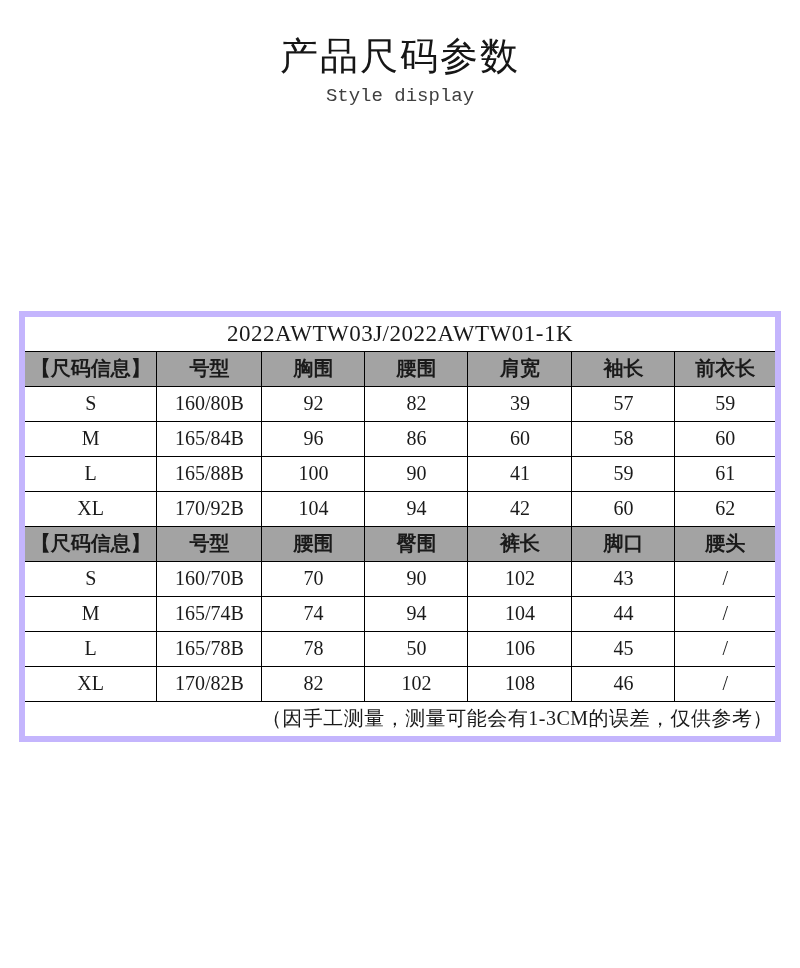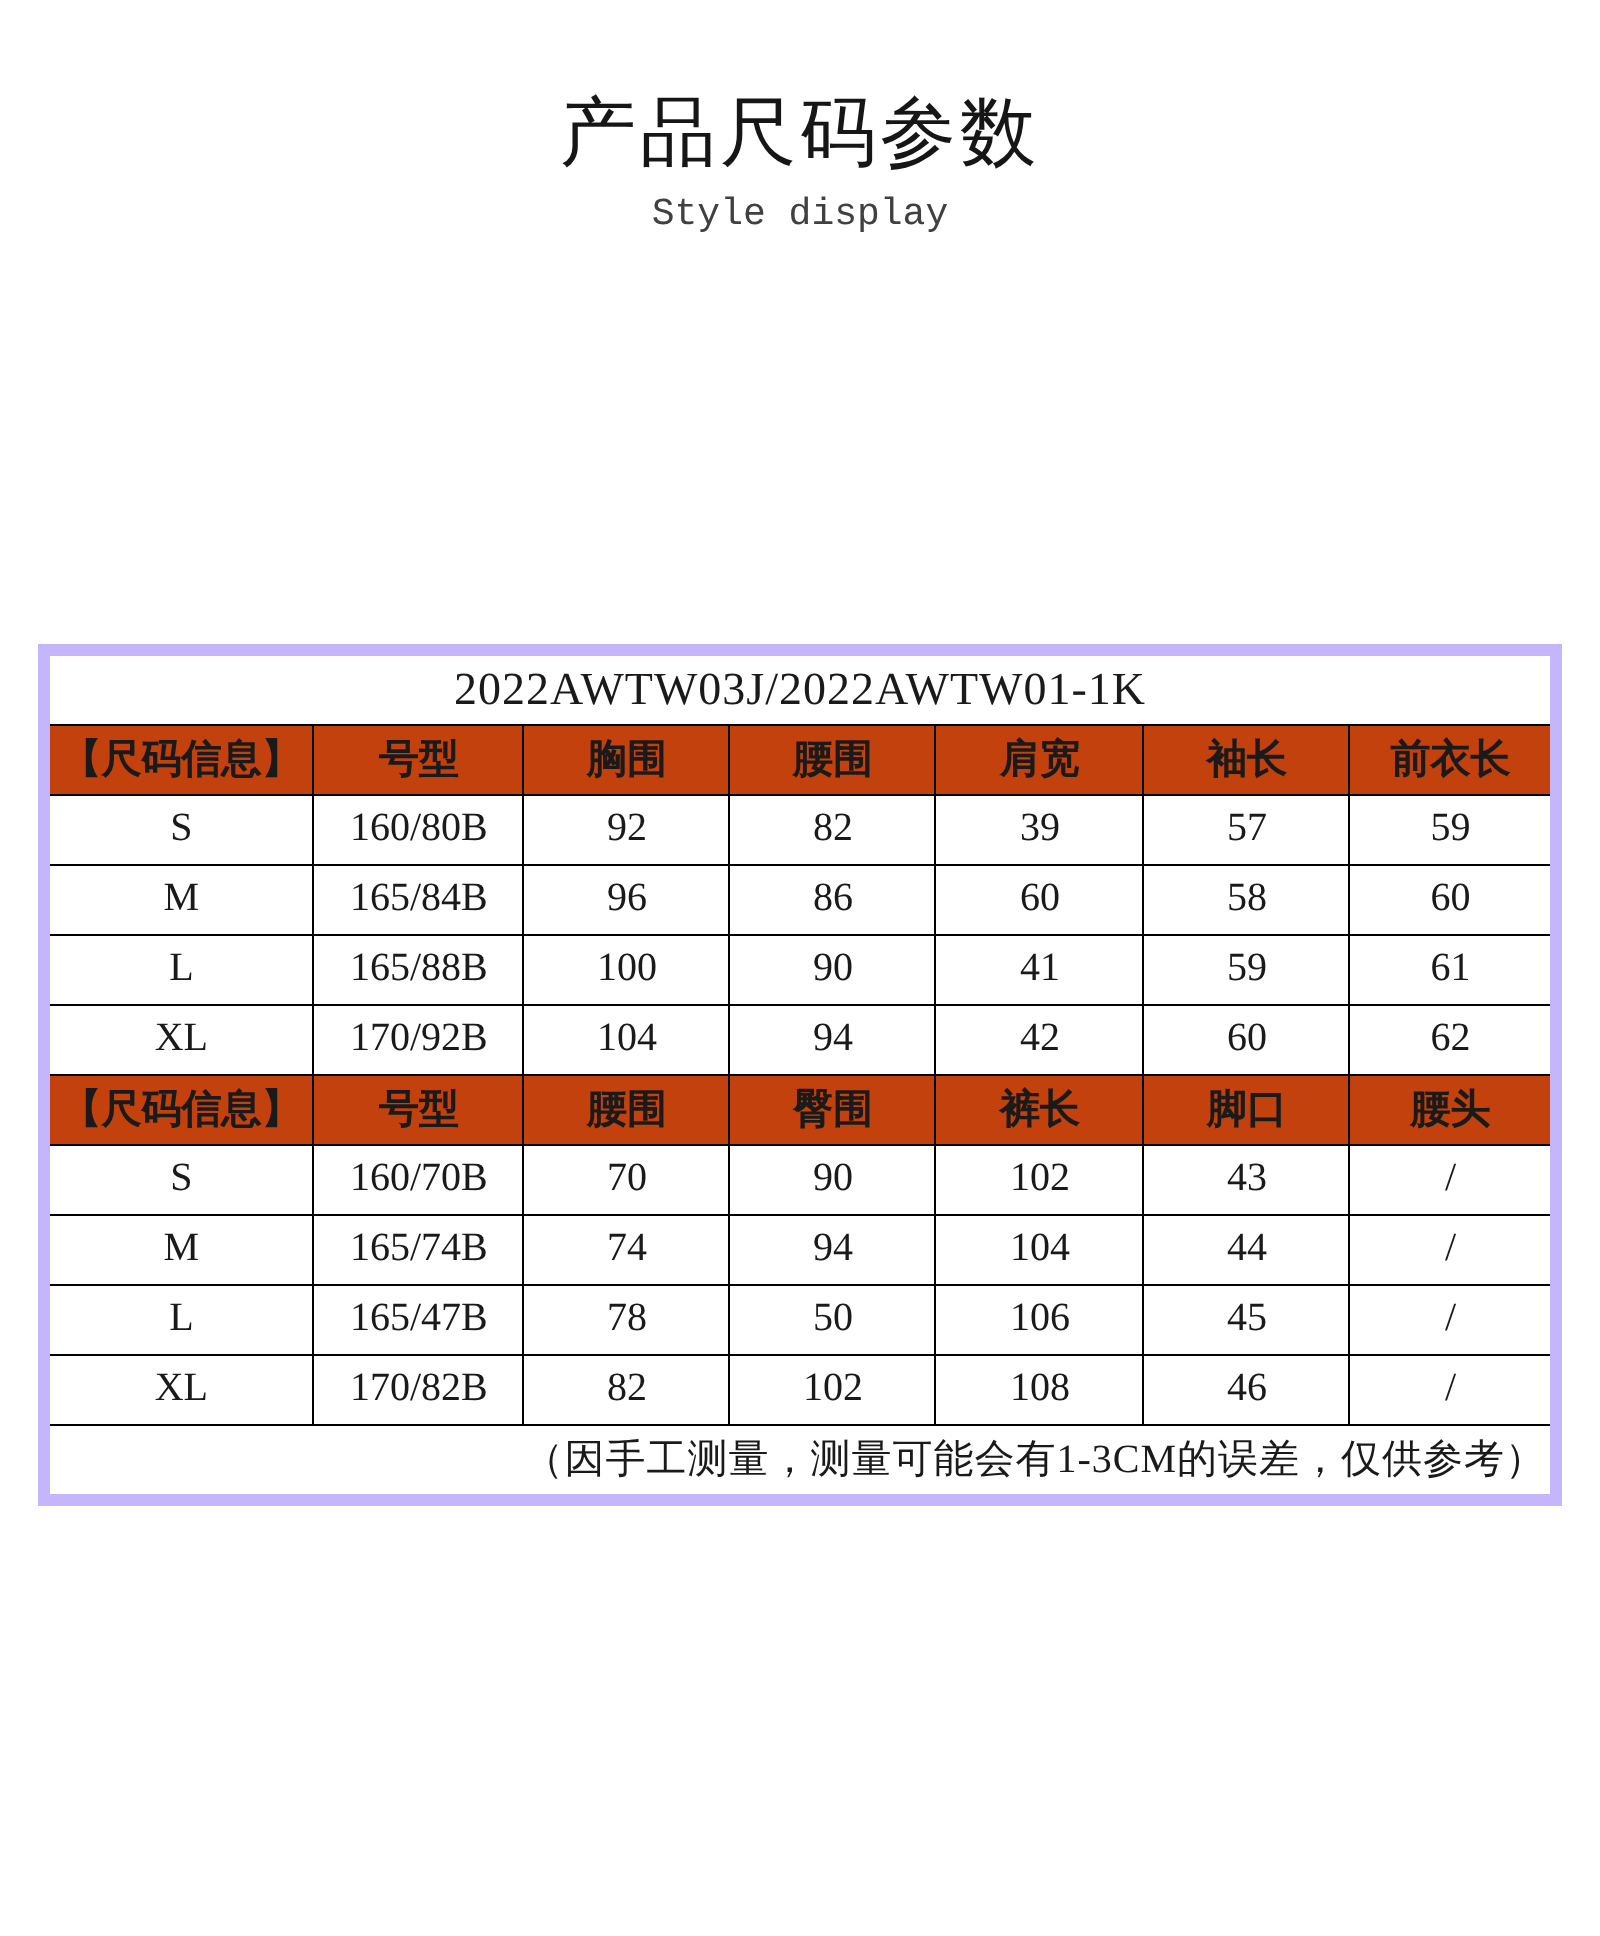--- a/index.html
+++ b/index.html
@@ -9,21 +9,21 @@
   }
   body {
     width: 800px;
     height: 968px;
     position: relative;
     font-family: "Liberation Serif", "DejaVu Serif", serif;
     color: #1a1a1a;
     overflow: hidden;
   }
   .title-block {
-    padding-top: 44px;
+    padding-top: 33px;
     text-align: center;
   }
   .page-title {
     margin: 0;
     font-size: 38px;
     font-weight: 400;
     line-height: 1.25;
     letter-spacing: 2px;
     color: #161616;
     font-family: "Liberation Serif", "DejaVu Serif", serif;
@@ -51,21 +51,21 @@
     font-size: 20px;
     color: #1a1a1a;
     white-space: nowrap;
     overflow: hidden;
   }
   .size-table td.code-cell {
     font-size: 23px;
     letter-spacing: 0.5px;
   }
   .size-table td.hdr-cell {
-    background: #c2410c;
+    background: #a3a3a3;
     font-weight: 700;
     font-size: 20px;
   }
   .size-table td.foot-cell {
     font-size: 20px;
     letter-spacing: 0.5px;
     text-align: right;
   }
 </style>
 </head>
@@ -161,21 +161,21 @@
       <td>M</td>
       <td>165/74B</td>
       <td>74</td>
       <td>94</td>
       <td>104</td>
       <td>44</td>
       <td>/</td>
     </tr>
     <tr>
       <td>L</td>
-      <td>165/47B</td>
+      <td>165/78B</td>
       <td>78</td>
       <td>50</td>
       <td>106</td>
       <td>45</td>
       <td>/</td>
     </tr>
     <tr>
       <td>XL</td>
       <td>170/82B</td>
       <td>82</td>

